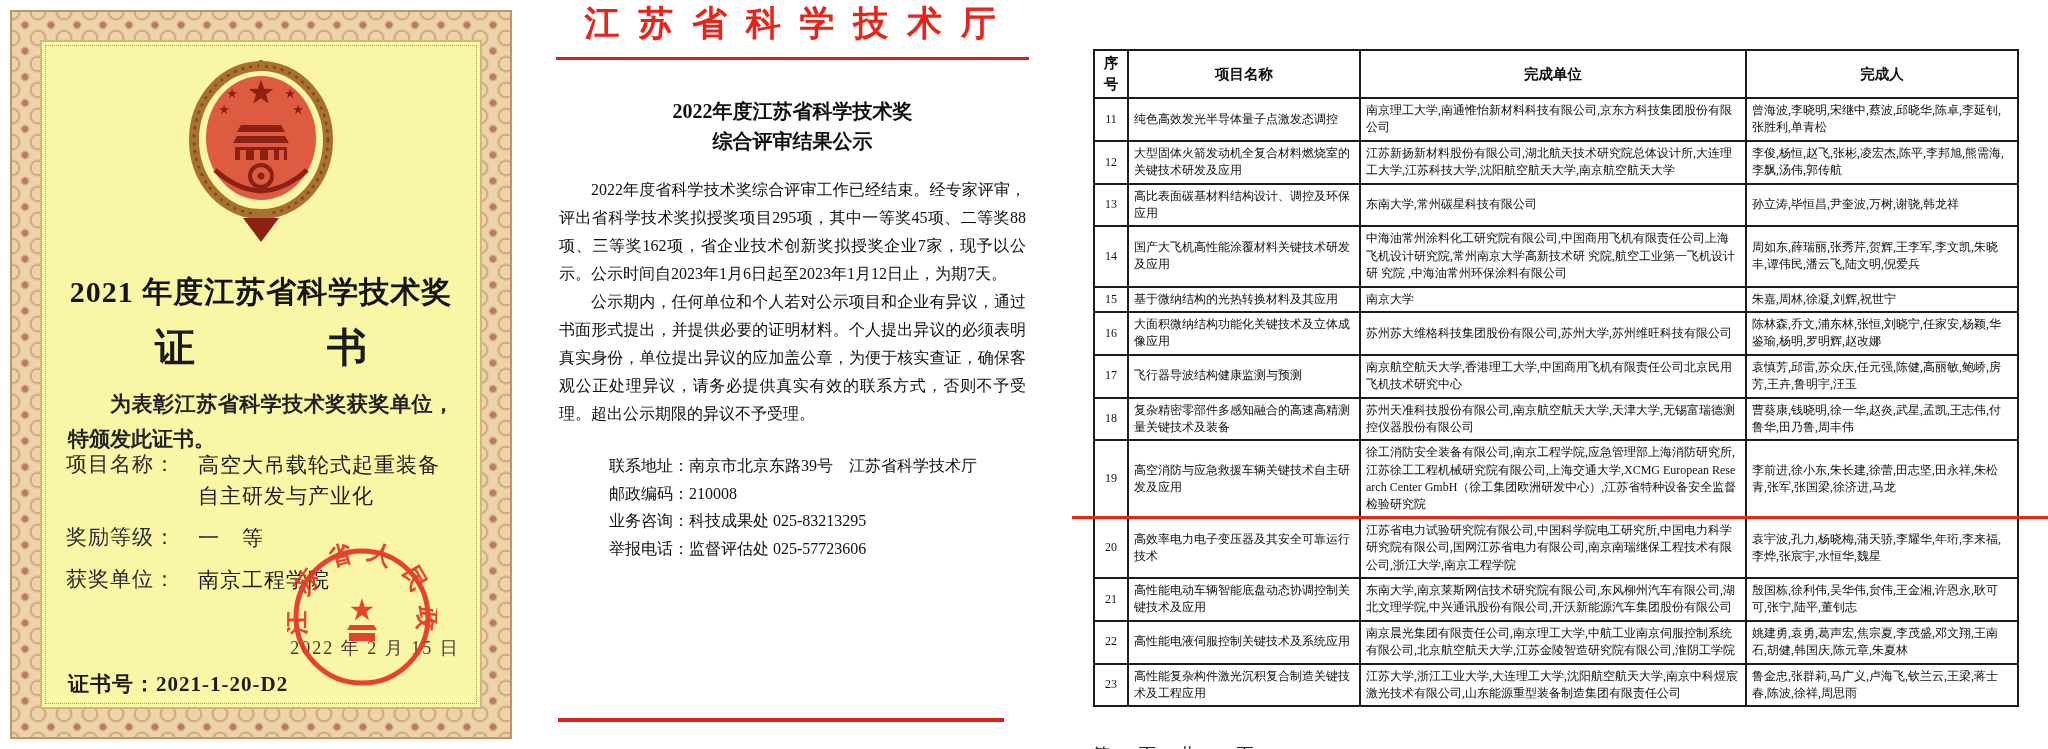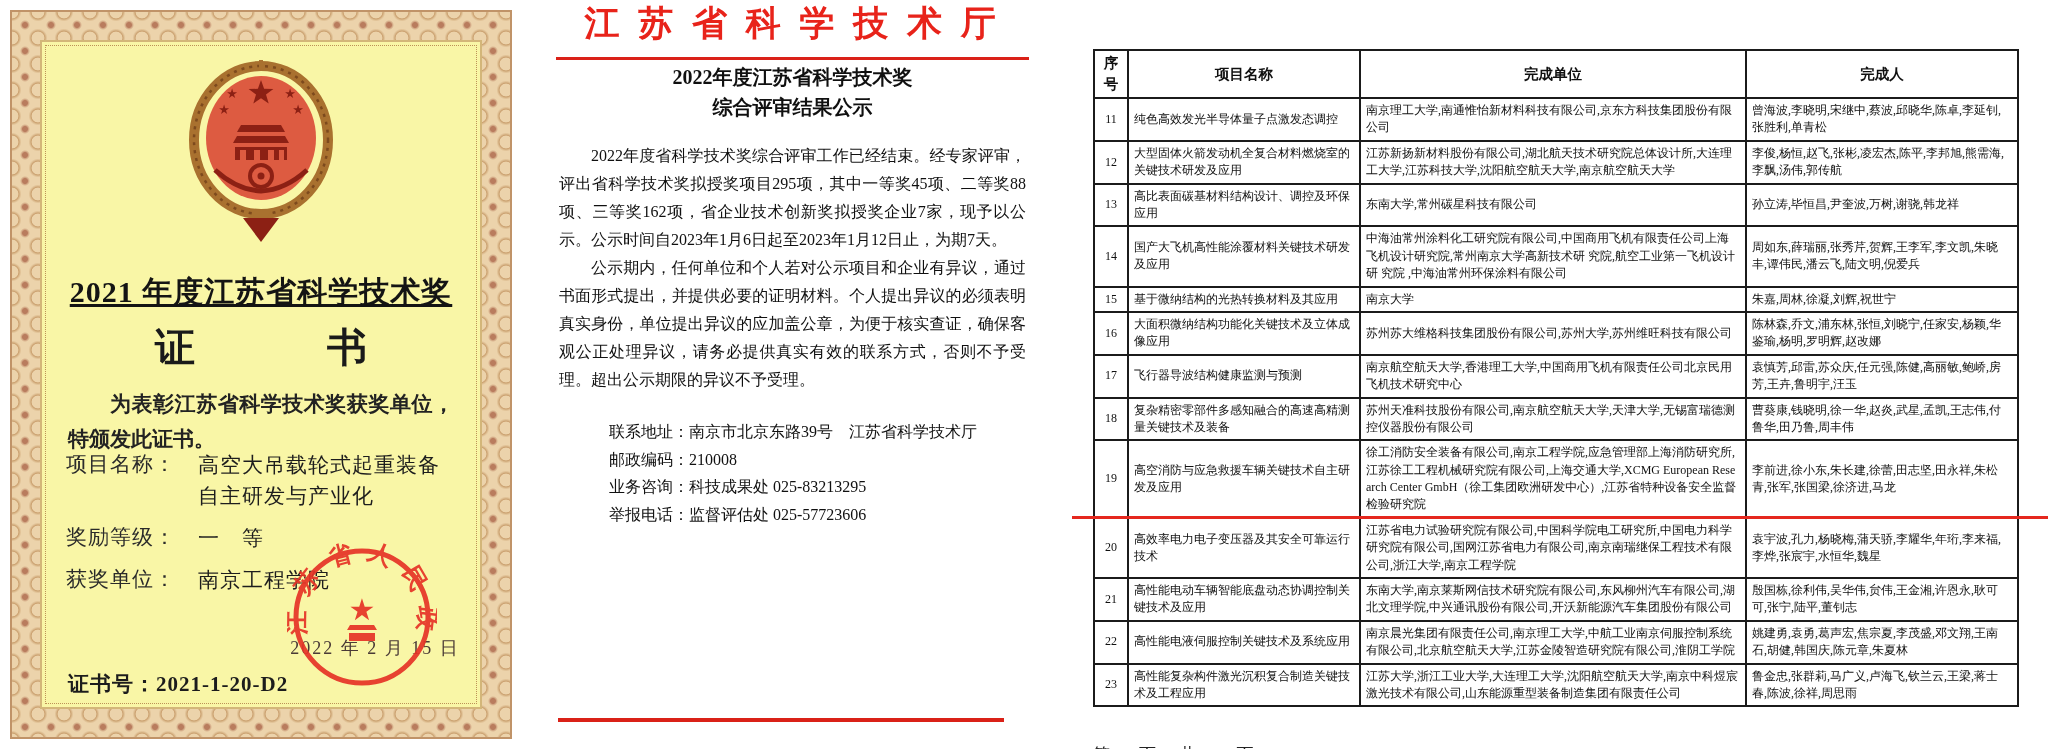--- a/index.html
+++ b/index.html
@@ -13,41 +13,41 @@
     background-color:#ecd3ab;
     background-image:
       radial-gradient(circle, #b97c5e 2.5px, rgba(185,124,94,.5) 3.5px, transparent 5px),
       radial-gradient(circle, transparent 6px, #caa06f 6.8px, rgba(202,160,111,.4) 8.2px, transparent 9.5px);
     background-size:26px 26px, 26px 26px;
     background-position:0 0, 13px 13px; }
   .cert-paper { position:absolute; inset:32px; background:#f9f6a6;
     border:2px solid #d3b679; outline:1px dotted #bd9257; outline-offset:-6px; }
   .cert-emblem { position:absolute; left:50%; top:16px; transform:translateX(-50%); }
   .cert-title { position:absolute; top:230px; width:100%; text-align:center;
-    font-size:30px; font-weight:bold; color:#141414; letter-spacing:1px;text-decoration:underline; }
+    font-size:30px; font-weight:bold; color:#141414; letter-spacing:1px; }
   .cert-big { position:absolute; top:278px; width:100%; text-align:center;
     font-size:40px; font-weight:bold; color:#1a1a1a; letter-spacing:46px; text-indent:46px; }
   .cert-body { position:absolute; top:345px; left:26px; right:26px;
     font-size:21px; line-height:35px; color:#222; text-indent:2em; text-align:justify;font-weight:bold; }
   .cert-fields { position:absolute; top:408px; left:24px; right:22px; }
   .cert-field { display:flex; margin-bottom:11px;gap:12px; }
   .cert-field .flabel { flex:0 0 120px; font-size:21px; color:#2a2a2a; letter-spacing:1px; }
   .cert-field .fvalue { flex:1; font-size:21px; color:#1d1d1d; line-height:31px; letter-spacing:1px; }
   .cert-date { position:absolute; left:238px; top:594px; width:190px; text-align:center;
     font-size:18px; color:#4a3a36; letter-spacing:2px; z-index:1; }
   .cert-seal { position:absolute; left:245px; top:500px; z-index:2; opacity:.92; }
   .cert-no { position:absolute; left:26px; top:628px; font-size:21px; font-weight:bold;
     color:#1c1c1c; letter-spacing:1px; }
 
   
   .doc { position:absolute; left:545px; top:0; width:495px; height:749px; background:#fff; color:#101010; }
   .doc-agency { text-align:center; color:#e8231a;
     font-size:35px; font-weight:bold; letter-spacing:5px; white-space:nowrap; }
   .doc-rule { margin:10px 11px 0 11px; height:3px; background:#da2118; }
-  .doc-title { margin-top:2px; text-align:center; font-size:20px; font-weight:bold; line-height:30px; }
+  .doc-title { margin-top:36px; text-align:center; font-size:20px; font-weight:bold; line-height:30px; }
   .doc-para { margin:0 14px; font-size:16px; line-height:28px; text-align:justify; text-indent:2em; }
   .doc-para.first { margin-top:20px; }
   .doc-contact { margin:24px 0 0 64px; font-size:16px; line-height:27.5px; }
   .doc-bottom-rule { position:absolute; left:13px; bottom:27px; width:446px; height:4px; background:#da2118; }
 
   
   .tbl-panel { position:absolute; left:1093px; top:49px; width:924px; }
   table.results { border-collapse:collapse; width:924px; table-layout:fixed;
     font-size:12px; color:#101010; }
   table.results th, table.results td { border:2px solid #1b1b1b; padding:3px 5px;

